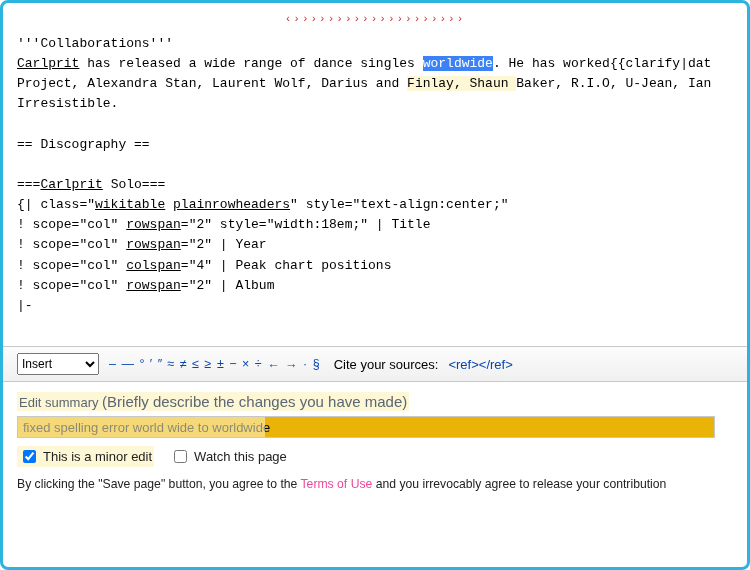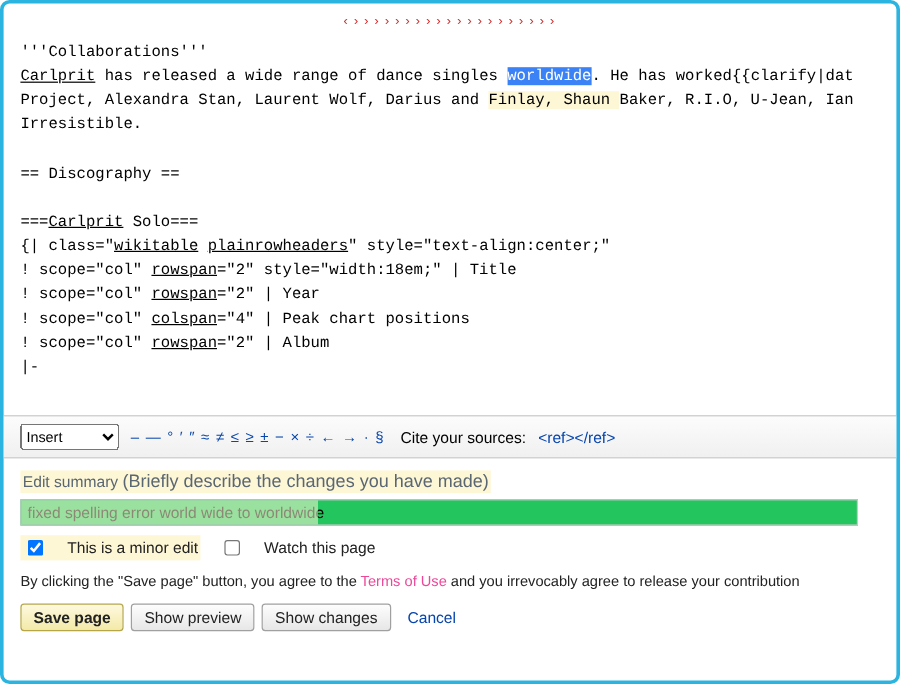--- a/index.html
+++ b/index.html
@@ -68,21 +68,21 @@
   .summary-head { color: #5a6773; font-size: 13px; }
   .summary-note { font-size: 15px; color: #5a6773; }
   .summary-input {
     width: 698px;
     margin-top: 5px;
     border: 1px solid #c8c8c8;
     padding: 3px 5px;
     font-size: 13px;
     font-family: Arial, sans-serif;
     height: 22px;
-    background: #22c55e;
+    background: #eab308;
     outline: none;
   }
   .summary-input-wrap {
     position: relative;
   }
   .input-hl {
     position: absolute;
     top: 6px; left: 1px;
     height: 20px;
     width: 247px;
@@ -90,21 +90,21 @@
     pointer-events: none;
     opacity: 0.55;
   }
   .checks {
     padding: 8px 14px 4px 14px;
     font-size: 13px;
     display: flex;
     gap: 16px;
     align-items: center;
   }
-  .checks label { display: flex; align-items: center; gap: 17px; color:#222;}
+  .checks label { display: flex; align-items: center; gap: 4px; color:#222;}
   .chk-hl { background: #fef7d6; padding: 1px 2px; }
   .agree {
     padding: 6px 14px;
     font-size: 12.2px;
     color: #222;
     white-space: nowrap;
     overflow: hidden;
   }
   .agree a { color: #ec4899; text-decoration: none; }
   .buttons {
@@ -195,20 +195,14 @@
     <label>
       <input type="checkbox" style="">
       <span>Watch this page</span>
     </label>
   </div>
 
   <div class="agree">
     <span>By clicking the "Save page" button, you agree to the </span><a href="#">Terms of Use</a><span> and you irrevocably agree to release your contribution</span>
   </div>
 
-  <div class="buttons">
-    <button class="btn primary">Save page</button>
-    <button class="btn">Show preview</button>
-    <button class="btn">Show changes</button>
-    <a href="#" class="cancel-link">Cancel</a>
-  </div>
 
 </div>
 
 </body></html>

